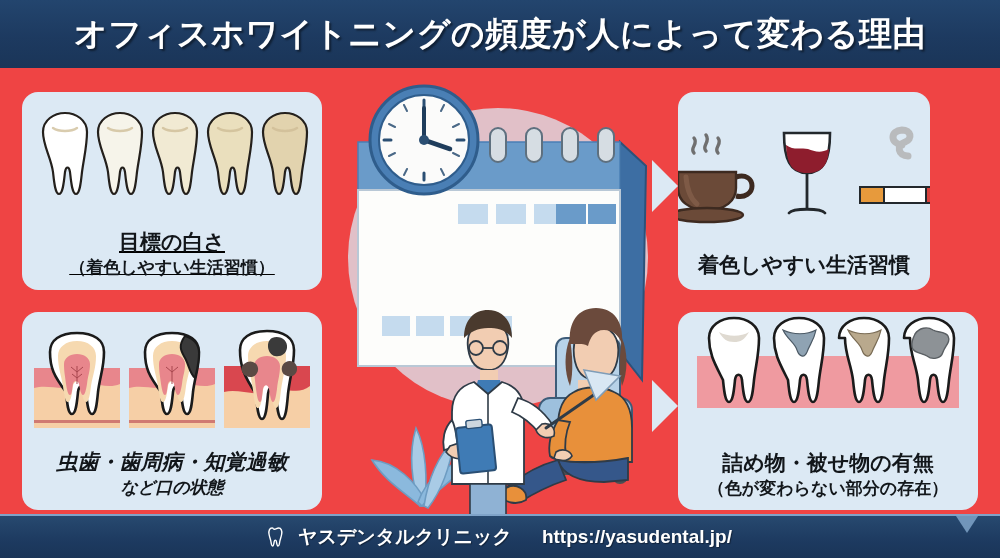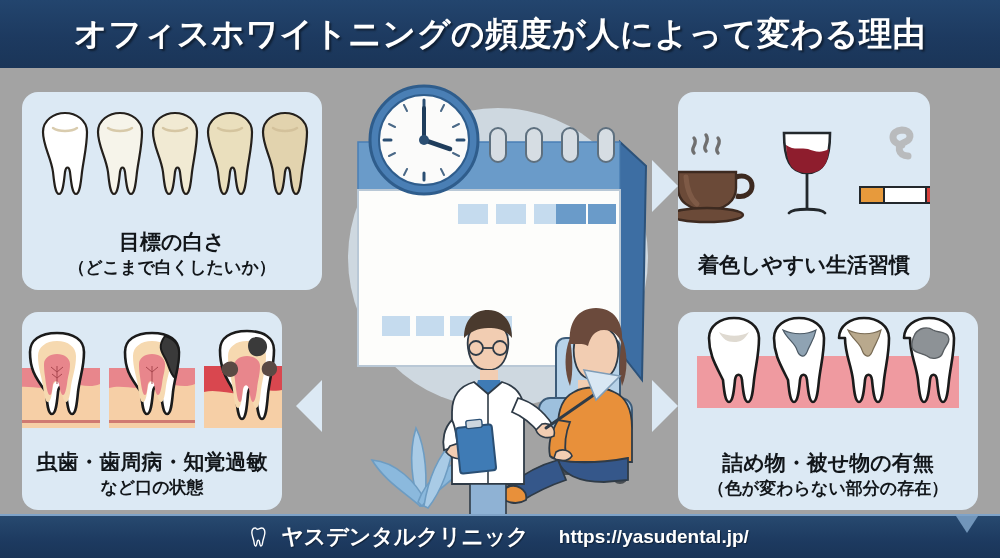--- a/index.html
+++ b/index.html
@@ -5,21 +5,21 @@
   * { box-sizing: border-box; margin: 0; padding: 0; }
   html, body {
     width: 1000px; height: 558px;
     font-family: "Liberation Sans", "DejaVu Sans", sans-serif;
     background: #fbfaf6;
     overflow: hidden;
   }
   #stage {
     position: relative;
     width: 1000px; height: 558px;
-    background: #a3a3a3;
+    background: #ef4444;
     overflow: hidden;
   }
 
   
   .header {
     position: absolute; left: 0; top: 0;
     width: 1000px; height: 68px;
     background: linear-gradient(180deg,#23456e 0%, #1d3a60 55%, #1a3558 100%);
     display: flex; align-items: center; justify-content: center;
   }
@@ -35,21 +35,21 @@
   
   .footer {
     position: absolute; left: 0; bottom: 0;
     width: 1000px; height: 44px;
     background: linear-gradient(180deg,#27496f 0%, #1d3a60 60%, #1a3558 100%);
     border-top: 2px solid #7fa3c8;
     display: flex; align-items: center; justify-content: center;
     gap: 10px;
   }
   .footer-clinic {
-    color: #ffffff; font-size: 22px; font-weight: 700;
+    color: #ffffff; font-size: 19px; font-weight: 700;
     text-shadow: 1px 1px 1px rgba(0,0,0,0.4);
   }
   .footer-url {
     color: #ffffff; font-size: 19px; font-weight: 700;
     margin-left: 20px;
     text-shadow: 1px 1px 1px rgba(0,0,0,0.4);
   }
   .footer-notch {
     position: absolute; right: 22px; top: 0;
     width: 0; height: 0;
@@ -77,23 +77,23 @@
   .card-text { width: 100%; padding: 2px 8px 12px; text-align: center; }
   .card-title {
     font-size: 21px; font-weight: 700; color: #12161a;
     line-height: 1.22; white-space: nowrap;
   }
   .card-sub {
     font-size: 17px; font-weight: 700; color: #12161a;
     line-height: 1.25; margin-top: 2px; white-space: nowrap;
   }
 
-  #card-tl { left: 22px;  top: 92px;  width: 300px; height: 198px; }
+  #card-tl { left: 22px;  top: 92px;  width: 300px; height: 198px; text-decoration: underline; }
   #card-tr { left: 678px; top: 92px;  width: 252px; height: 198px; }
-  #card-bl { left: 22px;  top: 312px; width: 260px; height: 198px; }
+  #card-bl { left: 22px;  top: 312px; width: 300px; height: 198px; font-style: italic; }
   #card-br { left: 678px; top: 312px; width: 300px; height: 198px; gap: 28px; }
 
   
   .arrow {
     position: absolute;
     width: 0; height: 0;
     border-top: 26px solid transparent;
     border-bottom: 26px solid transparent;
   }
   .arrow-left  { border-right: 26px solid #dce9f4; }
@@ -155,21 +155,21 @@
           <path d="M20 24c6 4 18 4 24 0"></path>
             <path d="M75 24c6 4 18 4 24 0"></path>
           <path d="M130 24c6 4 18 4 24 0"></path>
             <path d="M185 24c6 4 18 4 24 0"></path>
           <path d="M240 24c6 4 18 4 24 0"></path>
         </g>
       </svg>
     </div>
     <div class="card-text">
       <div class="card-title">目標の白さ</div>
-      <div class="card-sub">（どこまで白くしたいか）</div>
+      <div class="card-sub">（着色しやすい生活習慣）</div>
     </div>
   </div>
 
   <div class="card" id="card-tr">
     <div class="card-media">
       <svg width="280" height="112" viewBox="0 0 280 112">
 
         <g>
           <g fill="none" stroke="#6f6f6f" stroke-width="3.4" stroke-linecap="round">
             <path d="M30 38c-5-5 5-9 0-15"></path>

